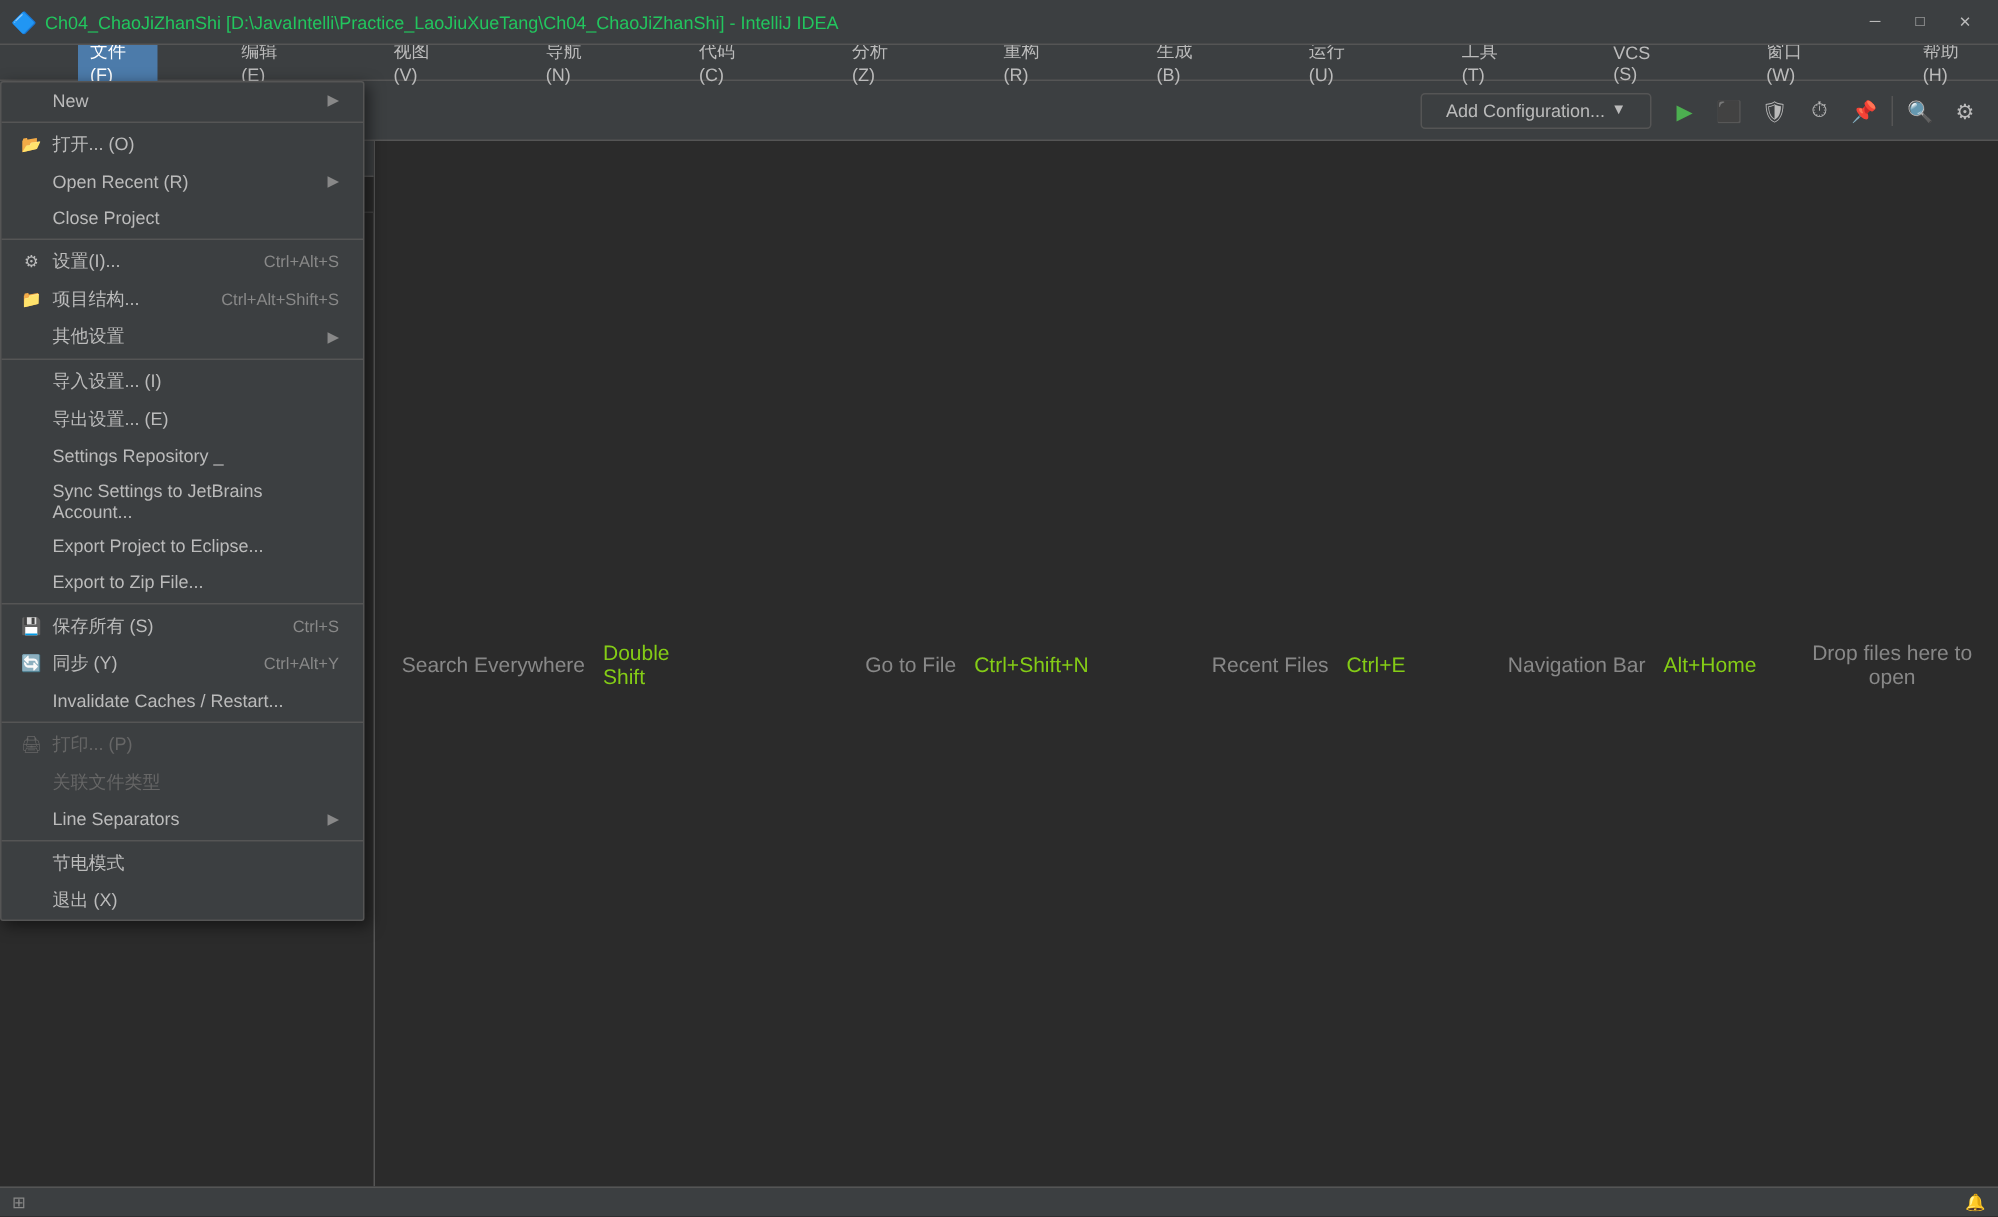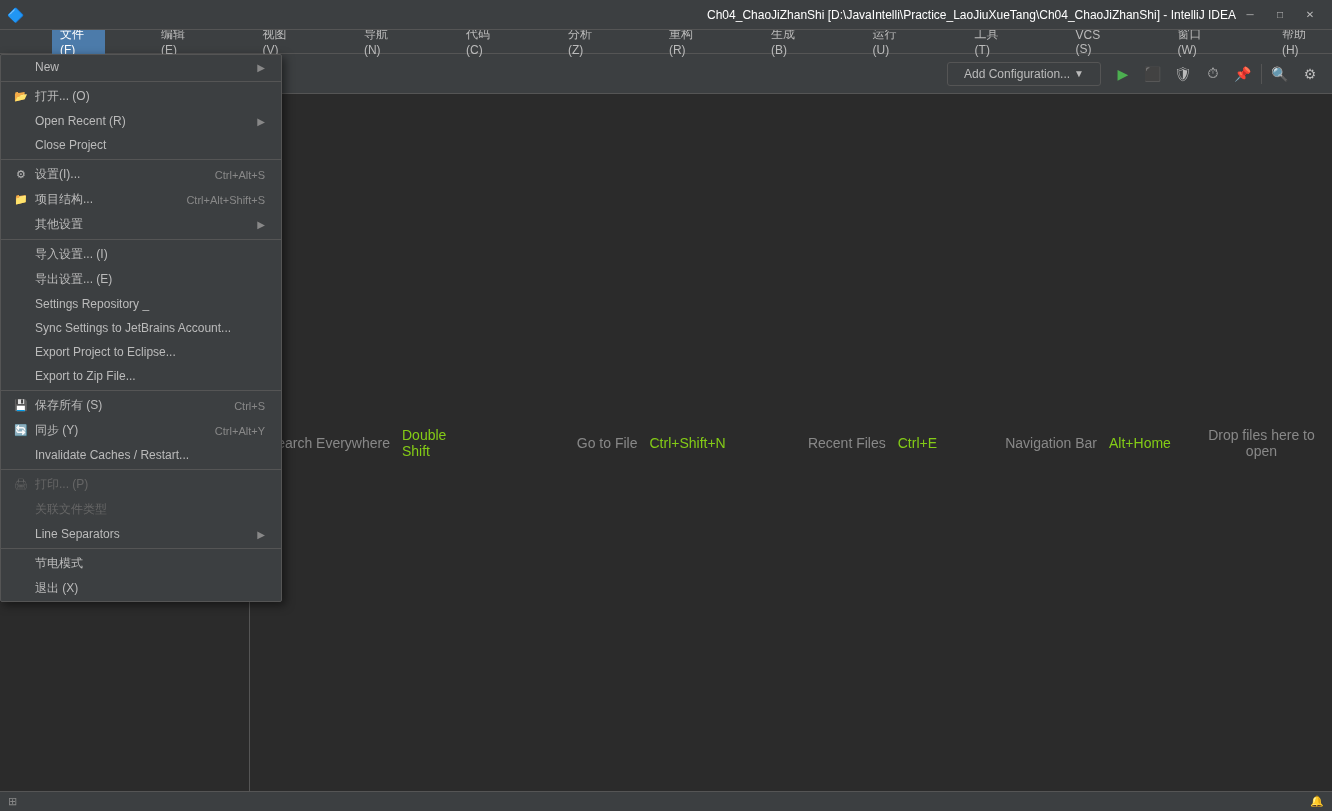--- a/index.html
+++ b/index.html
@@ -30,22 +30,21 @@
       margin-right: 6px;
       display: flex;
       align-items: center;
       justify-content: center;
       color: #6897bb;
       font-size: 14px;
     }
     #title-bar-text {
       flex: 1;
       font-size: 12px;
-      color: #ffffff;
-      text-align: right;
+      color: #22c55e;
     }
     #window-controls {
       display: flex;
       gap: 2px;
     }
     .win-btn {
       width: 28px;
       height: 20px;
       display: flex;
       align-items: center;
@@ -192,21 +191,21 @@
       padding: 0 8px;
       font-size: 11px;
       color: #888;
     }
 
     
     #dropdown-overlay {
       position: absolute;
       top: 54px;
       left: 0;
-      width: 282px;
+      width: 243px;
       background: #3c3f41;
       border: 1px solid #555;
       border-radius: 2px;
       box-shadow: 3px 3px 10px rgba(0,0,0,0.5);
       z-index: 100;
     }
     .dd-item {
       padding: 4px 16px 4px 12px;
       cursor: pointer;
       display: flex;

